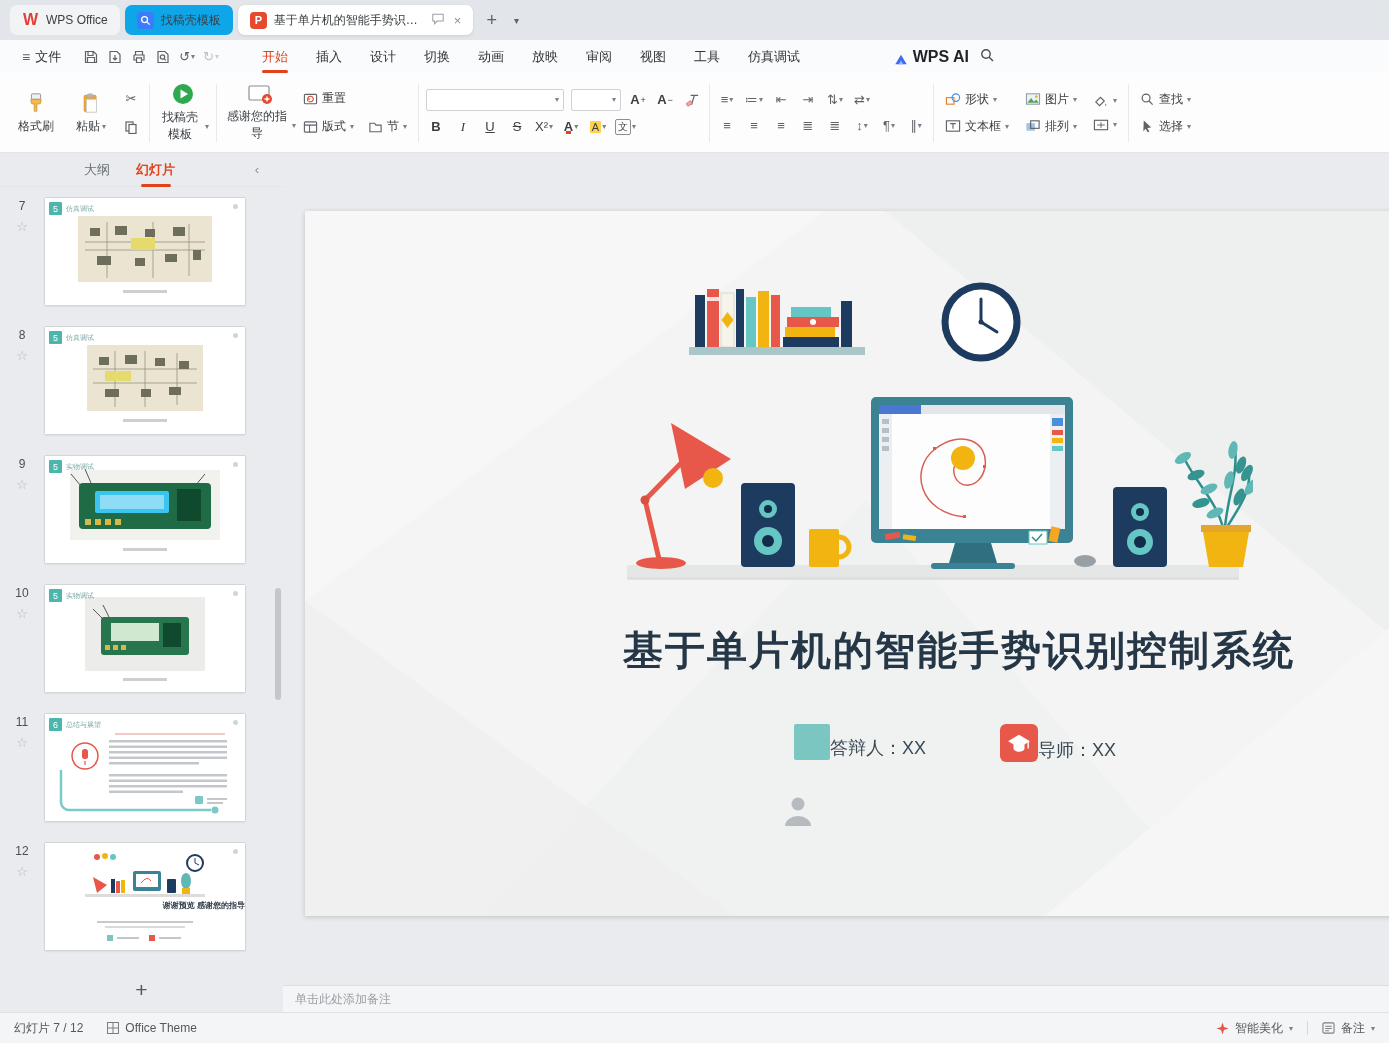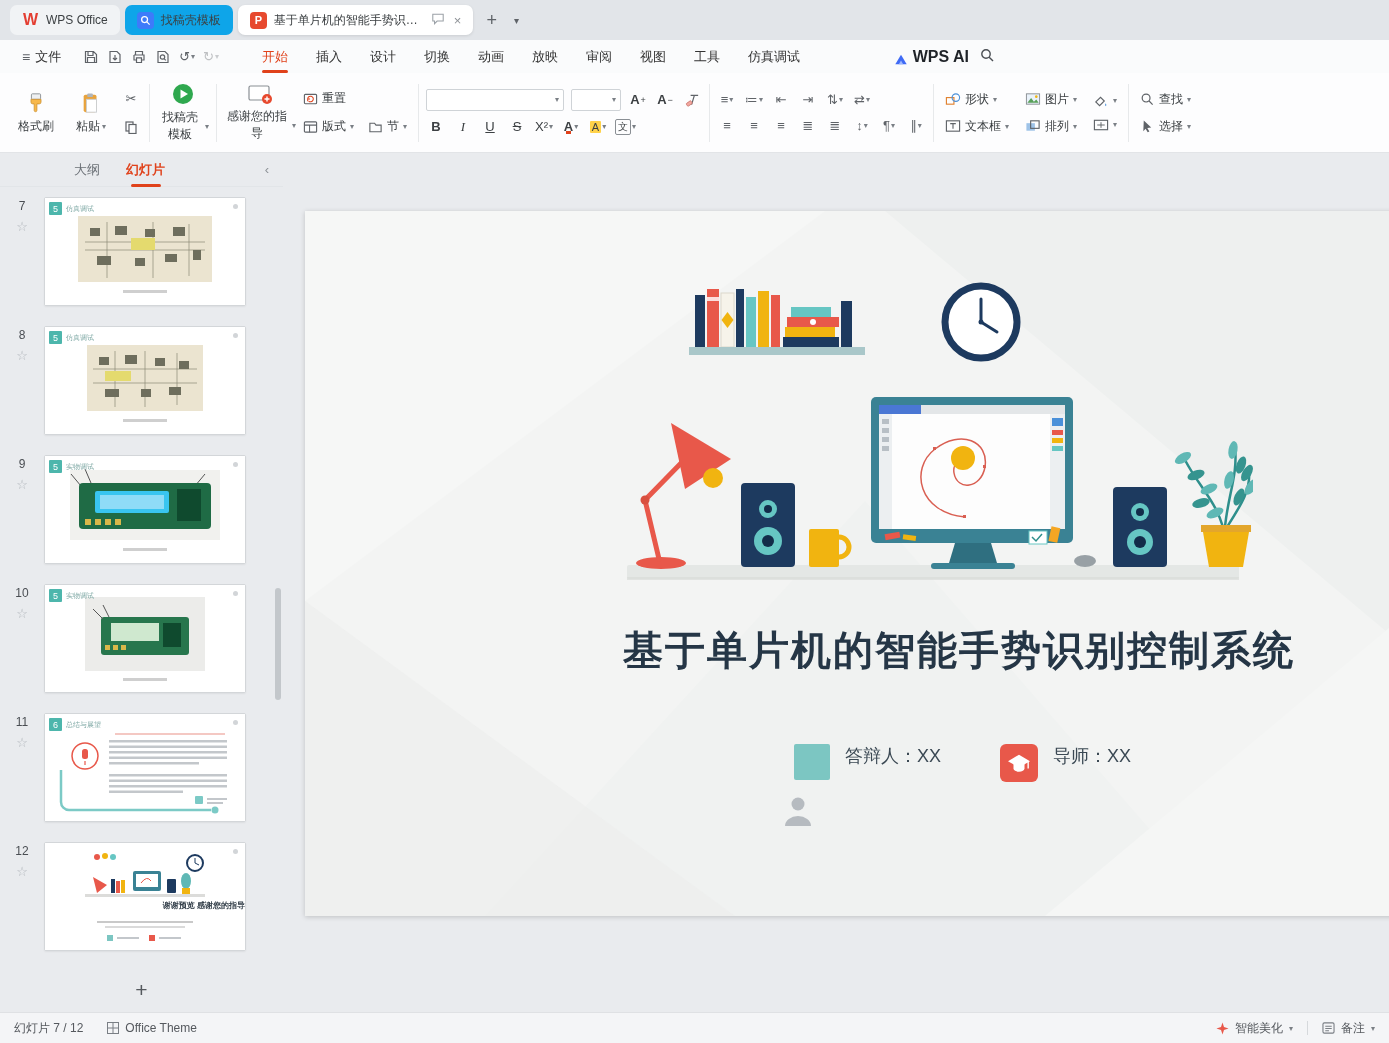--- a/index.html
+++ b/index.html
@@ -62,21 +62,21 @@
   .acolor{position:relative;font-weight:bold}
   .acolor::after{content:"";position:absolute;left:2px;right:2px;bottom:0;height:3px;background:#e0421b}
   .hlight{background:#ffd24a;padding:0 2px;border-radius:1px;font-size:11px}
   .wenbox{border:1px solid #8a8f94;font-size:10px;padding:0 2px;border-radius:2px}
   .icg{font-size:13px;color:#5f6368}
   .right-stack{display:flex;flex-direction:column;gap:6px;justify-content:center}
 
   
   .content{flex:1;display:flex;min-height:0}
   .sidebar{width:283px;flex:none;display:flex;flex-direction:column;background:#e9ebee}
-  .side-tabs{height:34px;display:flex;align-items:center;padding:0 14px;gap:26px;position:relative;border-bottom:1px solid #e2e5e8}
+  .side-tabs{height:34px;display:flex;align-items:center;padding:0 24px;gap:26px;position:relative;border-bottom:1px solid #e2e5e8}
   .side-tab{font-size:13px;color:#6b7076;position:relative;height:34px;display:flex;align-items:center;margin-left:66px}
   .side-tab.first{margin-left:60px}
   .side-tab.active{color:#e0421b;font-weight:bold}
   .side-tab.active::after{content:"";position:absolute;left:50%;transform:translateX(-50%);bottom:0;width:30px;height:3px;background:#e0421b;border-radius:2px}
   .collapse{margin-left:auto;color:#8d9196;font-size:13px}
   .slides{flex:1;position:relative;overflow:hidden;padding-top:10px}
   .slide-row{display:flex;margin-bottom:20px}
   .num-col{width:44px;flex:none;display:flex;flex-direction:column;align-items:center;padding-top:2px;gap:6px}
   .slide-num{font-size:12px;color:#4a4e53}
   .slide-star{font-size:13px;color:#b3b8bd}
@@ -89,21 +89,21 @@
   .scroll-thumb{position:absolute;right:2px;top:401px;width:6px;height:112px;background:#c3c7cb;border-radius:3px}
   .sidebar-footer{height:44px;display:flex;align-items:center;justify-content:center}
   .add-slide{font-size:21px;color:#55595e;border:none;background:transparent;width:60px;font-family:inherit}
 
   .main-col{flex:1;display:flex;flex-direction:column;min-width:0}
   .canvas-area{flex:1;position:relative;overflow:hidden}
   .slide-canvas{position:absolute;left:22px;top:58px;width:1200px;height:705px;background:#f3f4f3;box-shadow:0 1px 5px rgba(0,0,0,.18)}
   .slide-bg{position:absolute;left:0;top:0}
   .illus{position:absolute;left:308px;top:64px;width:640px;height:310px}
   .slide-title{position:absolute;left:318px;top:412px;width:644px;text-align:center;font-size:40px;font-weight:600;color:#253646;letter-spacing:2px;white-space:nowrap}
-  .credit{position:absolute;display:flex;align-items:flex-start;gap:15px;top:533px}
+  .credit{position:absolute;display:flex;align-items:flex-end;top:513px}
   .credit-a{left:489px}
   .credit-b{left:695px}
   .credit-ic{width:38px;height:38px;border-radius:6px;display:flex;align-items:center;justify-content:center;flex:none}
   .teal-sq{background:#7cc6c2;border-radius:2px;width:36px;height:36px}
   .red-sq{background:#e8584a}
   .credit-label{font-size:18px;color:#3b4954}
   .avatar{position:absolute;left:478px;top:584px}
 
   .notesbar{height:27px;border-top:1px solid #dcdee1;background:#f4f5f6;display:flex;align-items:center;padding-left:12px;font-size:12px;color:#9aa0a6;flex:none}
 
@@ -843,20 +843,23 @@
             </span>
             <span class="credit-label">导师：XX</span>
           </div>
 
           <svg class="avatar" width="30" height="32" viewBox="0 0 30 32">
             <circle cx="15" cy="9" r="6.5" fill="#b6bbc0"></circle>
             <path d="M2 31 a13 10 0 0 1 26 0 z" fill="#b6bbc0"></path>
           </svg>
         </div>
       </div>
+      <div class="notesbar">
+        <span>单击此处添加备注</span>
+      </div>
     </div>
   </div>
 
   <div class="statusbar">
     <span class="sb-group">幻灯片 7 / 12</span>
     <span class="sb-group" style="margin-left:16px">
       <svg width="12" height="12" viewBox="0 0 12 12">
           <rect x="0.5" y="0.5" width="11" height="11" fill="none" stroke="#7a7f85"></rect>
           <path d="M6 0.5 v11 M0.5 6 h11" stroke="#7a7f85"></path>
         </svg>

